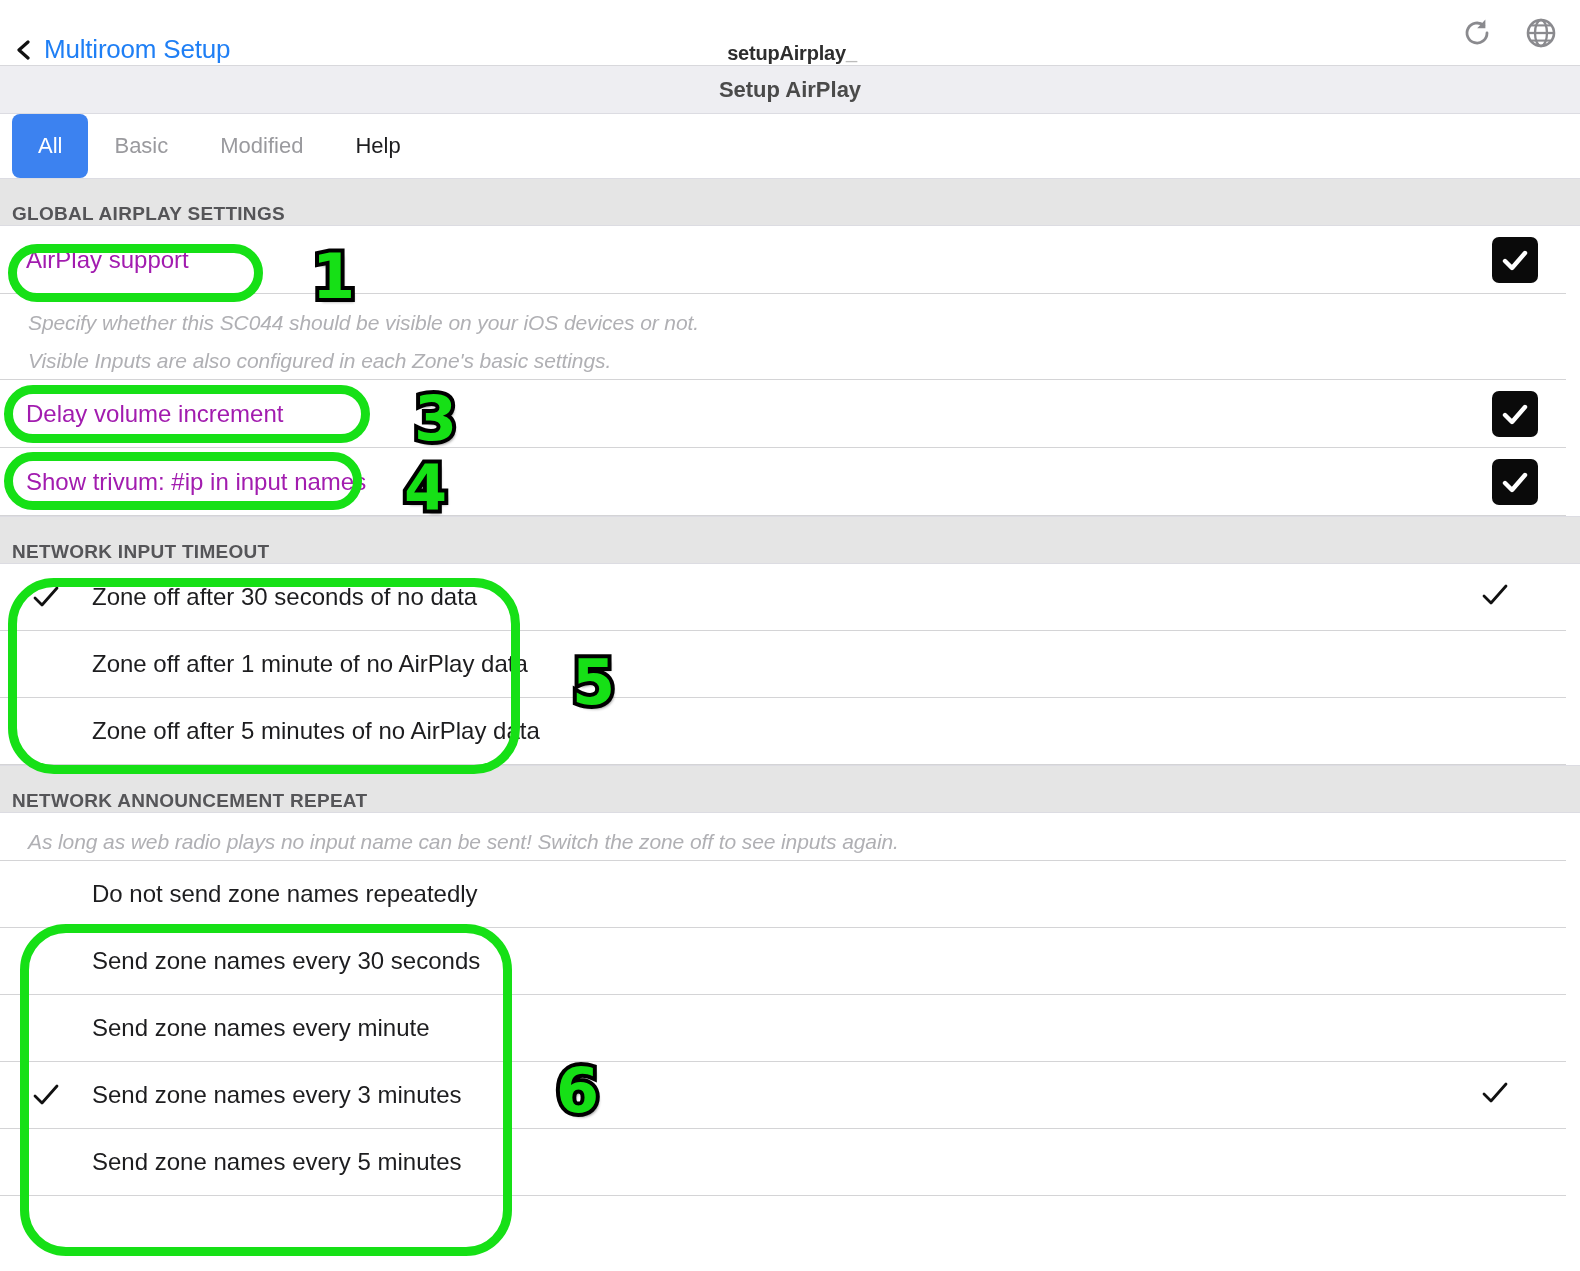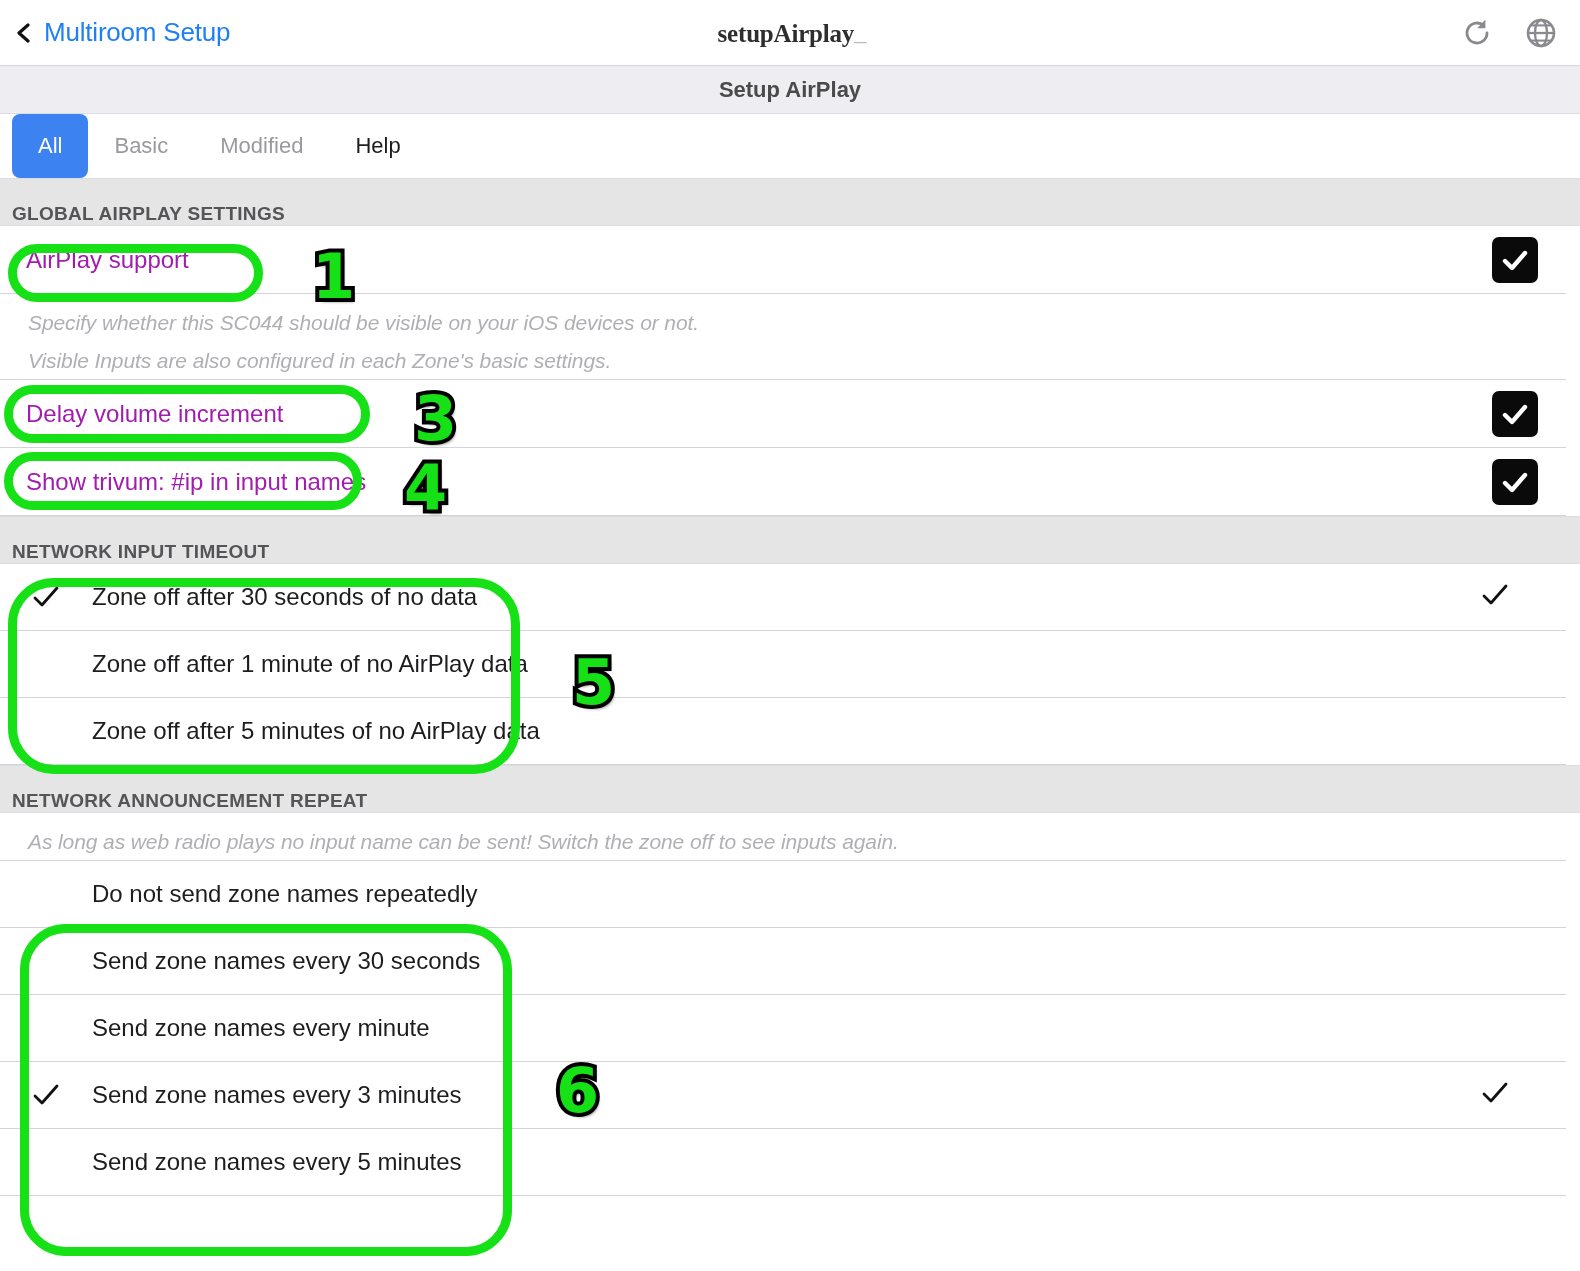--- a/index.html
+++ b/index.html
@@ -11,46 +11,45 @@
   }
   #root { position: relative; width: 1580px; height: 1271px; }
 
   
   .navbar {
     position: relative;
     height: 66px;
     background: #ffffff;
     border-bottom: 1px solid #d8d8dc;
     display: flex;
-    align-items: center;
+    align-items: flex-end;
   }
   .nav-back {
     display: flex; align-items: center;
     padding-left: 14px; gap: 10px;
     cursor: pointer;
   }
   .chev {
     width: 20px; height: 20px;
     display: block;
   }
   .nav-back-label {
     color: #1f7ff5;
     font-size: 26px;
     letter-spacing: -0.2px;
   }
   .nav-title {
     position: absolute;
     left: 4px; right: 0;
     text-align: center;
-    font-size: 25px;
+    font-size: 20px;
     font-weight: bold;
     color: #2e2e2e;
     letter-spacing: -0.2px;
     pointer-events: none;
-    font-family: Liberation Serif, serif;
   }
   .nav-title .caret {
     display: inline-block;
     color: #bbbbbb;
     font-weight: normal;
     vertical-align: 2px;
   }
   .nav-actions {
     position: absolute;
     right: 22px; top: 0; bottom: 0;

